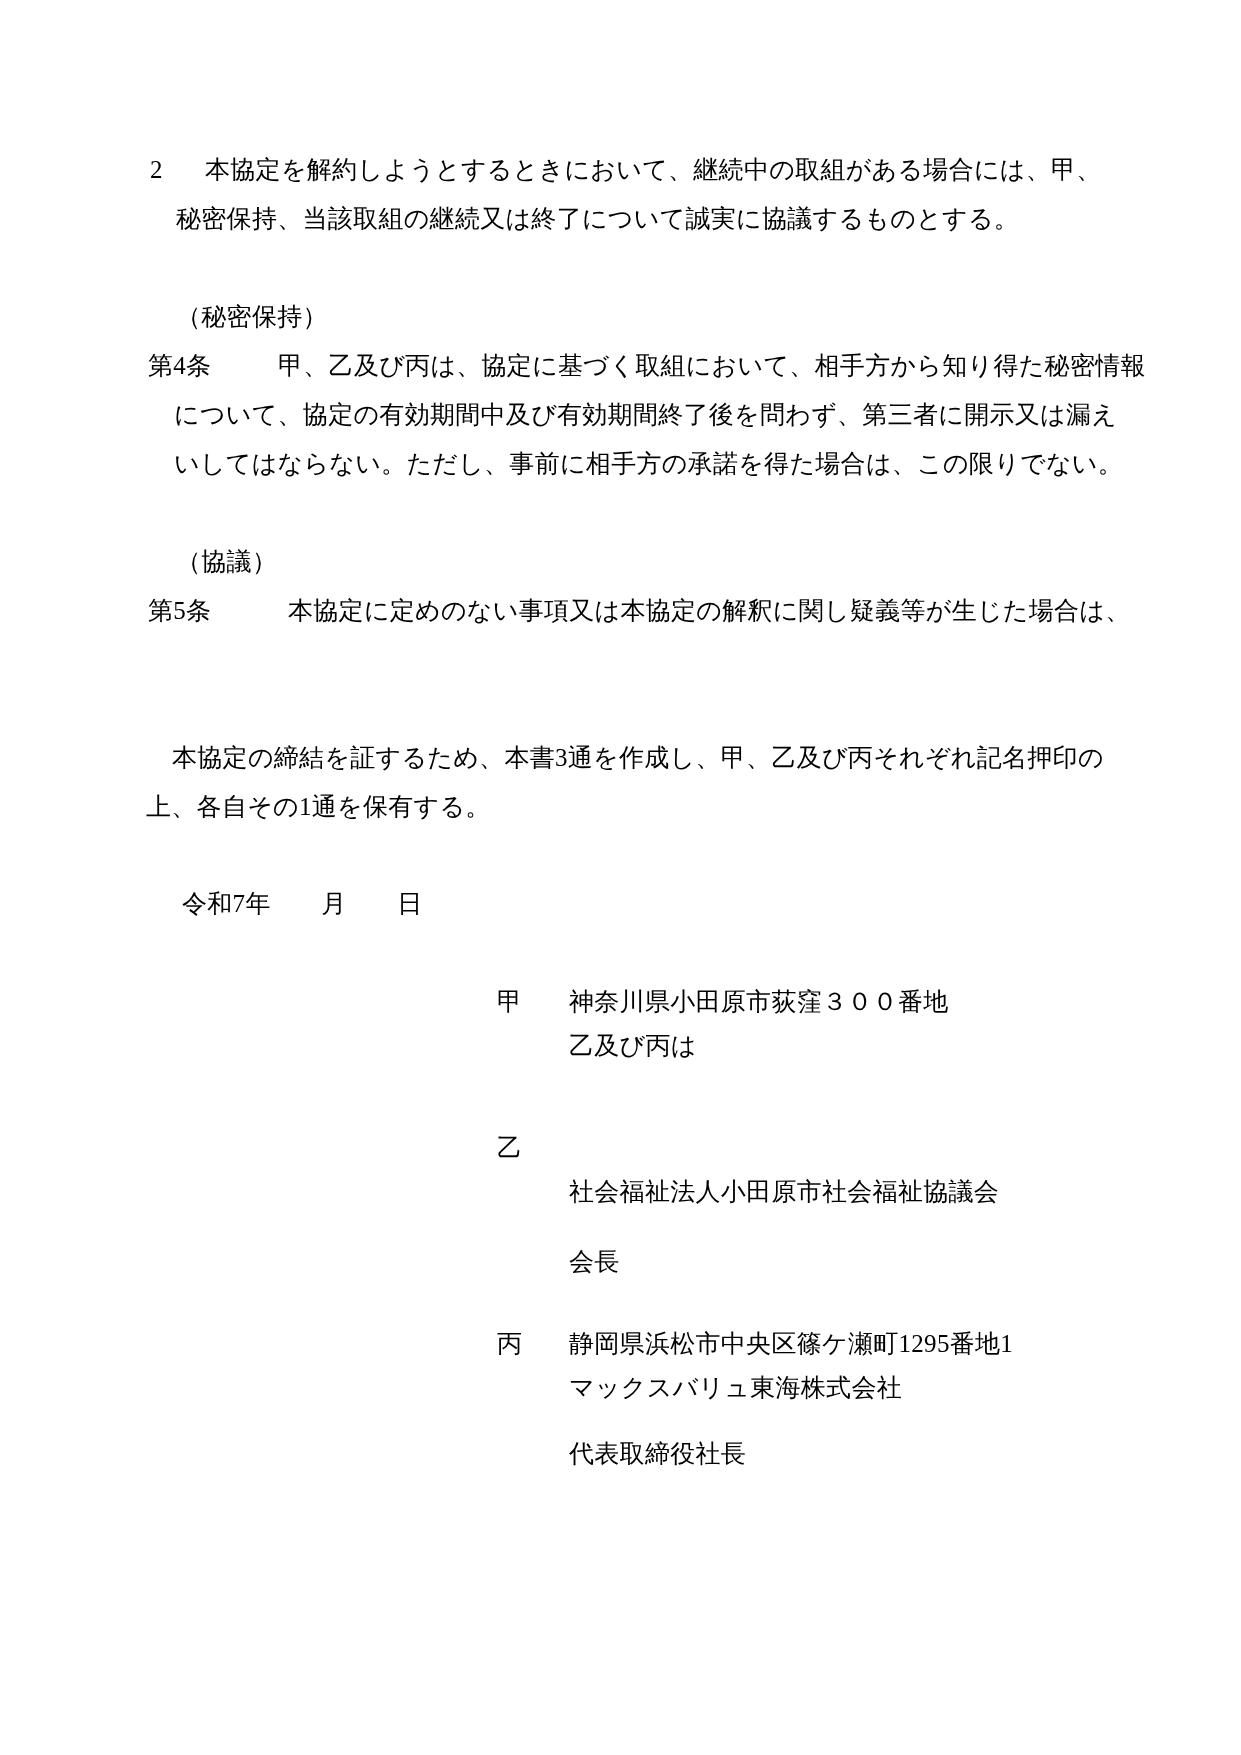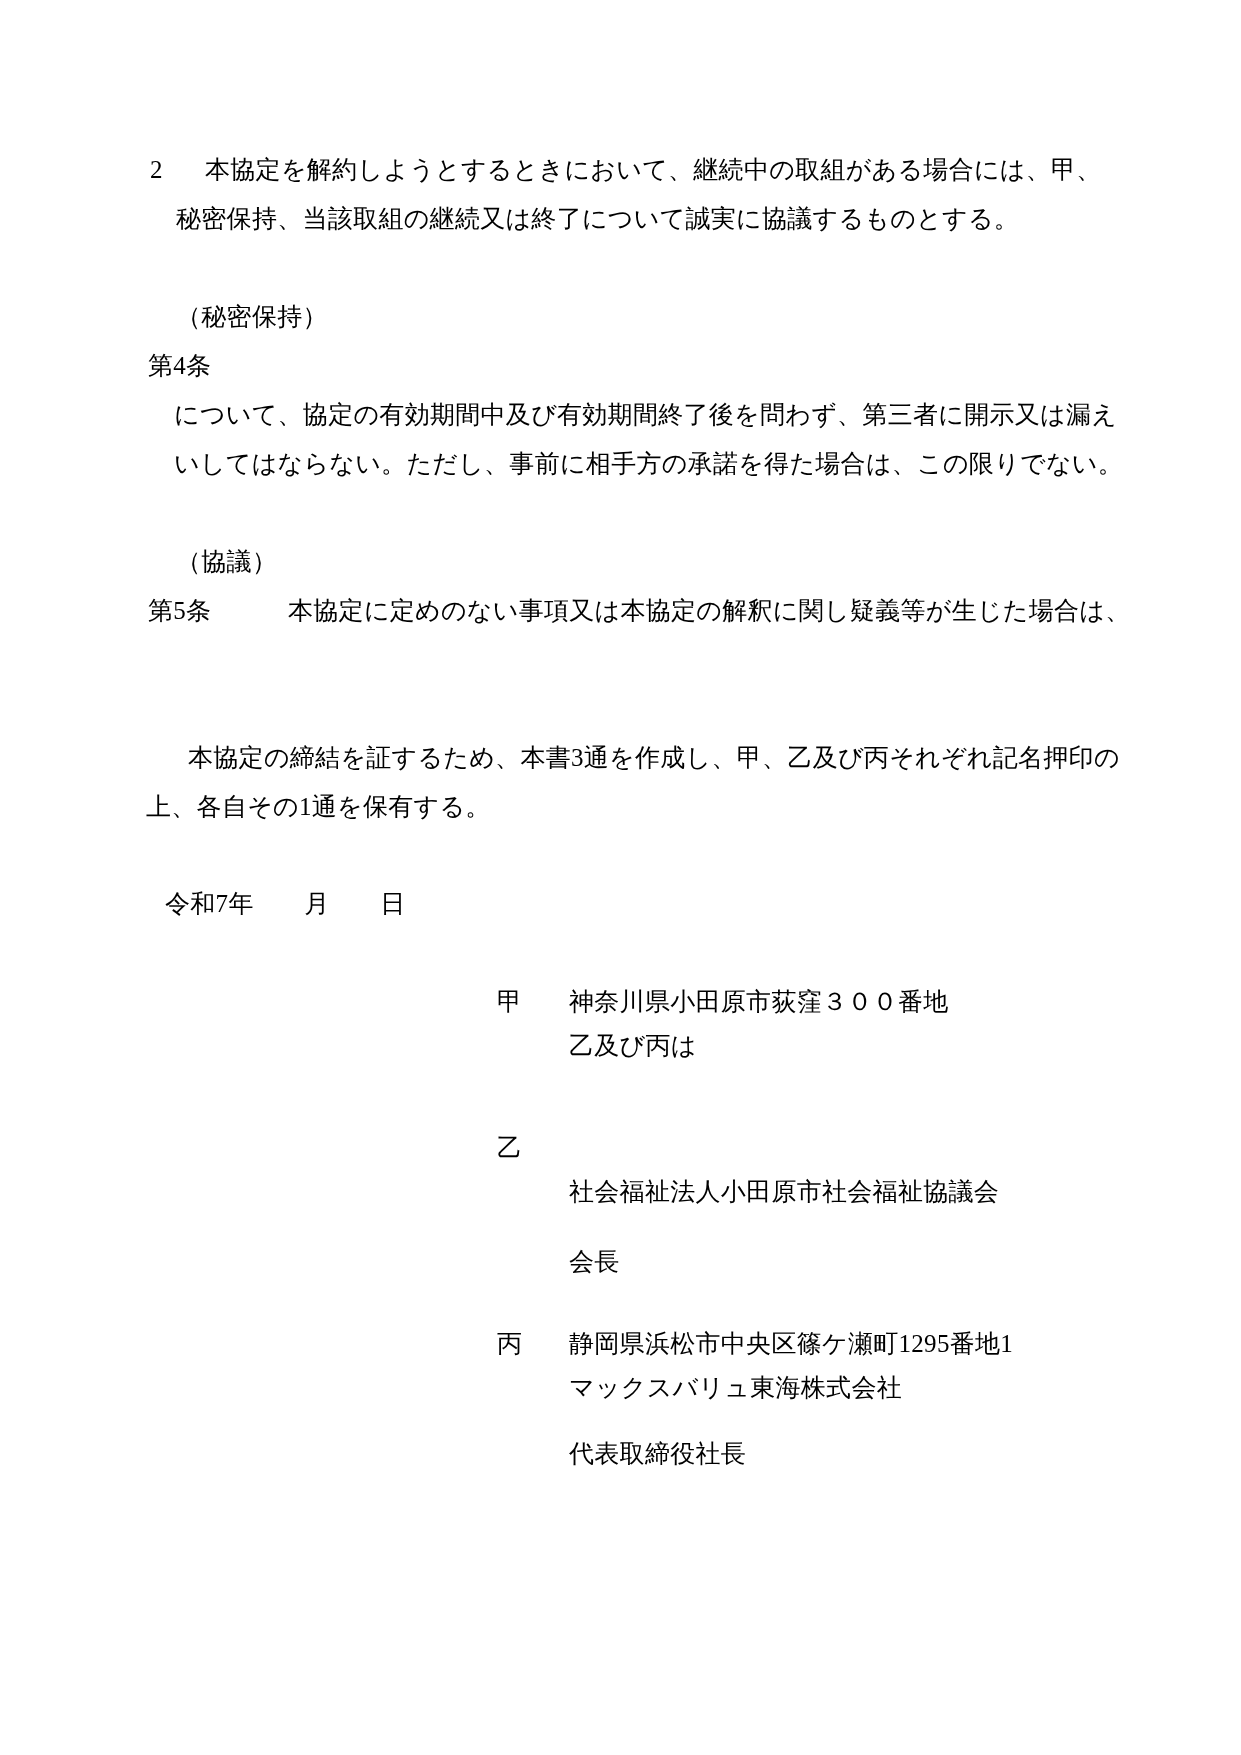--- a/index.html
+++ b/index.html
@@ -28,31 +28,32 @@
 <body>
 
 <div class="page">
 
   <div class="line" style="top:156px;left:150px">2</div>
   <div class="line" style="top:156px;left:205px">本協定を解約しようとするときにおいて、継続中の取組がある場合には、甲、</div>
   <div class="line" style="top:205px;left:176px">秘密保持、当該取組の継続又は終了について誠実に協議するものとする。</div>
 
   <div class="line" style="top:303px;left:176px">（秘密保持）</div>
   <div class="line" style="top:352px;left:148px">第4条</div>
+  <div class="line" style="top:352px;left:278px">甲、乙及び丙は、協定に基づく取組において、相手方から知り得た秘密情報</div>
   <div class="line" style="top:401px;left:174px">について、協定の有効期間中及び有効期間終了後を問わず、第三者に開示又は漏え</div>
   <div class="line" style="top:450px;left:174px">いしてはならない。ただし、事前に相手方の承諾を得た場合は、この限りでない。</div>
 
   <div class="line" style="top:548px;left:176px">（協議）</div>
   <div class="line" style="top:597px;left:148px">第5条</div>
   <div class="line" style="top:597px;left:288px">本協定に定めのない事項又は本協定の解釈に関し疑義等が生じた場合は、</div>
 
-  <div class="line" style="top:744px;left:188px">本協定の締結を証するため、本書3通を作成し、甲、乙及び丙それぞれ記名押印の</div>
+  <div class="line" style="top:744px;left:172px">本協定の締結を証するため、本書3通を作成し、甲、乙及び丙それぞれ記名押印の</div>
   <div class="line" style="top:793px;left:146px">上、各自その1通を保有する。</div>
 
-  <div class="line" style="top:890px;left:165px">令和7年　　月　　日</div>
+  <div class="line" style="top:890px;left:182px">令和7年　　月　　日</div>
 
   <div class="line" style="top:988px;left:497px">甲</div>
   <div class="line" style="top:988px;left:569px">神奈川県小田原市荻窪３００番地</div>
   <div class="line" style="top:1032px;left:569px">乙及び丙は</div>
 
   <div class="line" style="top:1134px;left:497px">乙</div>
   <div class="line" style="top:1178px;left:569px">社会福祉法人小田原市社会福祉協議会</div>
   <div class="line" style="top:1248px;left:569px">会長</div>
 
   <div class="line" style="top:1330px;left:497px">丙</div>

